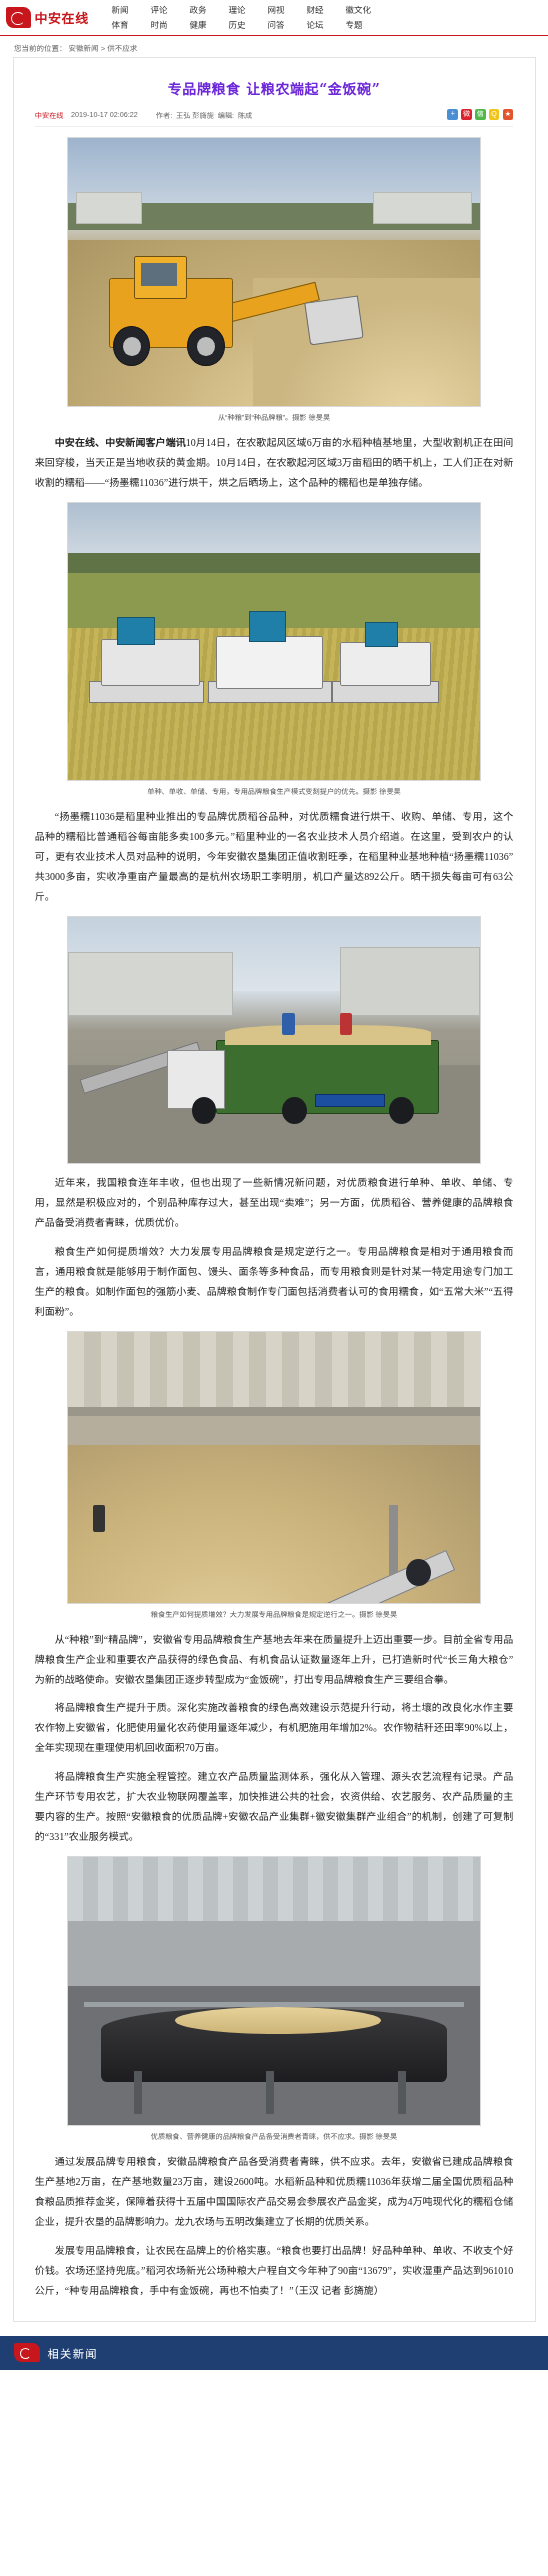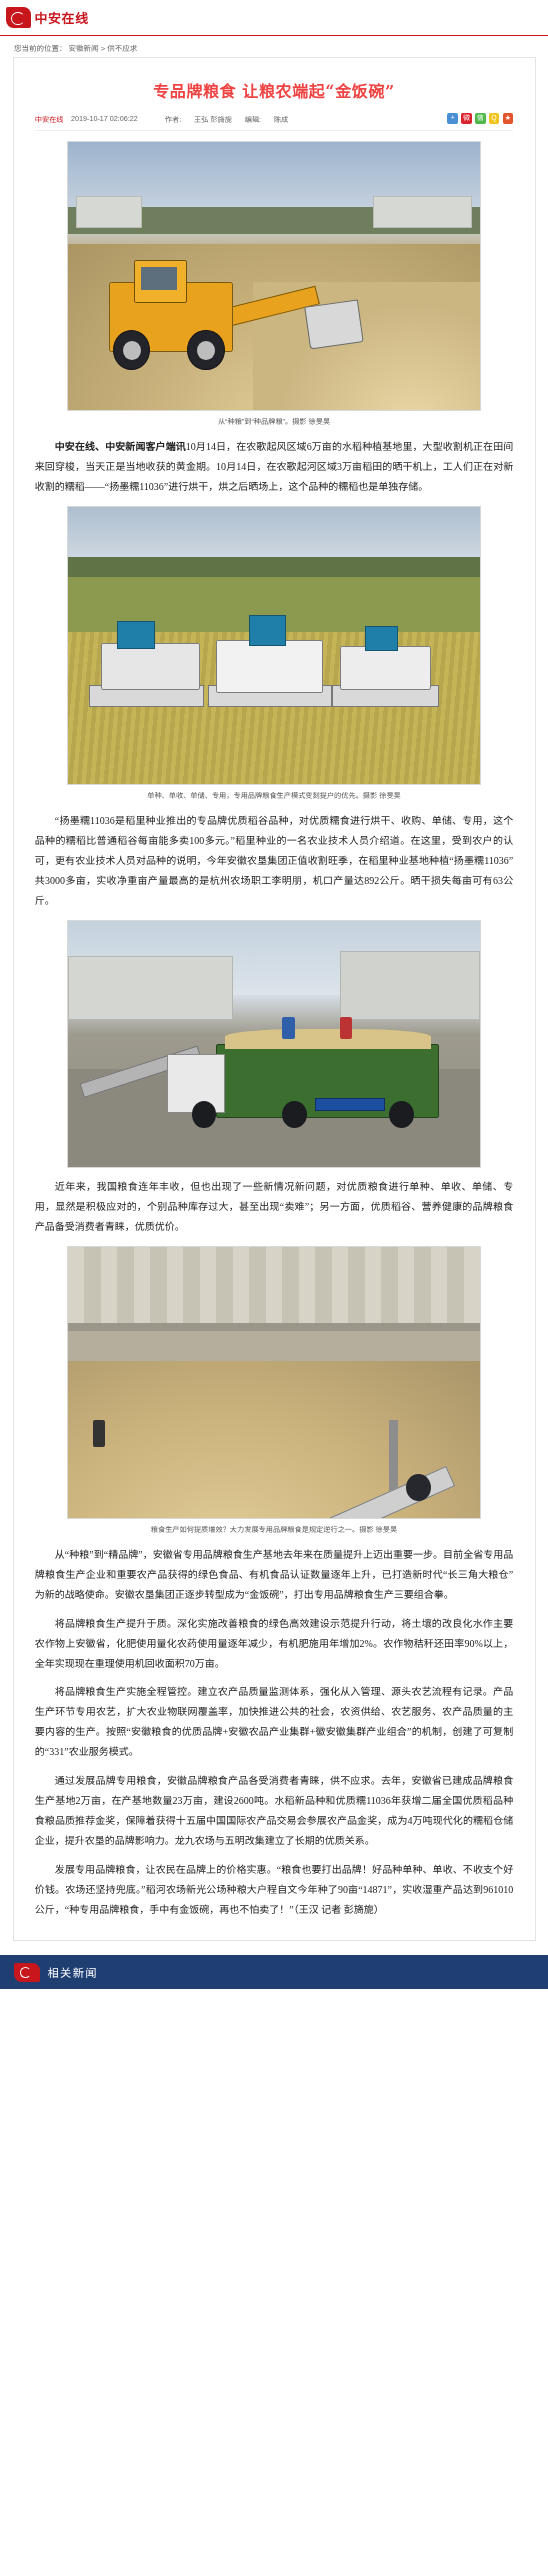--- a/index.html
+++ b/index.html
@@ -82,39 +82,39 @@
   
   .wrap {
     width: 523px;
     margin: 0 auto;
     background: #fff;
     border: 0.6px solid #e3e3e3;
     padding: 11.3px 21.3px 0 21.3px;
   }
   h1.headline {
     text-align: center;
-    font-size: 16px;
+    font-size: 14px;
     font-weight: bold;
-    color: #ef4444;
+    color: #6d28d9;
     margin: 8.8px 0 11.3px 0;
     letter-spacing: 0.6px;
     font-family: "DejaVu Serif", "Liberation Serif", serif;
   }
   .metaline {
     display: flex;
     align-items: center;
     font-size: 7.2px;
     color: #666;
     border-bottom: 0.6px solid #ededed;
     padding-bottom: 6.3px;
     margin-bottom: 10px;
   }
   .metaline .src { color: #c8161d; margin-right: 7.5px; }
   .metaline .date { margin-right: 18px; }
-  .metaline .editor { margin-right: 3.8px; margin-left: 9px; }
+  .metaline .editor { margin-right: 3.8px; }
   .share {
     margin-left: auto;
     display: flex;
     gap: 3.1px;
   }
   .share i {
     display: inline-block;
     width: 10.7px; height: 10.7px;
     border-radius: 1.9px;
     font-style: normal;
@@ -276,20 +276,36 @@
   }
 </style>
 </head>
 <body>
 
 <div class="topbar">
   <div class="logo">
     <div class="logo-mark"></div>
     <div class="logo-text">中安在线</div>
   </div>
+  <nav class="navcols">
+    <a href="#">新闻</a>
+    <a href="#">评论</a>
+    <a href="#">政务</a>
+    <a href="#">理论</a>
+    <a href="#">网视</a>
+    <a href="#">财经</a>
+    <a href="#">徽文化</a>
+    <a href="#">体育</a>
+    <a href="#">时尚</a>
+    <a href="#">健康</a>
+    <a href="#">历史</a>
+    <a href="#">问答</a>
+    <a href="#">论坛</a>
+    <a href="#">专题</a>
+  </nav>
 </div>
 
 <div class="crumb">
   <span>您当前的位置：</span>
   <a href="#">安徽新闻</a>
   <span> &gt; </span>
   <a href="#">供不应求</a>
 </div>
 
 <div class="wrap">
@@ -366,42 +382,57 @@
         <div class="plate"></div>
       <div class="worker w1"></div>
         <div class="worker w2"></div>
       <div class="tw" style="left:30%"></div>
         <div class="tw" style="left:52%"></div>
         <div class="tw" style="left:78%"></div>
     </div>
   </figure>
 
   <p class="para">近年来，我国粮食连年丰收，但也出现了一些新情况新问题，对优质粮食进行单种、单收、单储、专用，显然是积极应对的，个别品种库存过大，甚至出现“卖难”；另一方面，优质稻谷、营养健康的品牌粮食产品备受消费者青睐，优质优价。</p>
+  <p class="para">粮食生产如何提质增效？大力发展专用品牌粮食是规定逆行之一。专用品牌粮食是相对于通用粮食而言，通用粮食就是能够用于制作面包、馒头、面条等多种食品，而专用粮食则是针对某一特定用途专门加工生产的粮食。如制作面包的强筋小麦、品牌粮食制作专门面包括消费者认可的食用糯食，如“五常大米”“五得利面粉”。</p>
 
   <figure>
     <div class="photo ph4">
       <div class="roof"></div>
         <div class="beam"></div>
         <div class="wall"></div>
       <div class="pile"></div>
       <div class="post"></div>
         <div class="convey"></div>
         <div class="wheelc"></div>
       <div class="person"></div>
     </div>
     <figcaption>粮食生产如何提质增效？大力发展专用品牌粮食是规定逆行之一。摄影 徐旻昊</figcaption>
   </figure>
 
   <p class="para">从“种粮”到“精品牌”，安徽省专用品牌粮食生产基地去年来在质量提升上迈出重要一步。目前全省专用品牌粮食生产企业和重要农产品获得的绿色食品、有机食品认证数量逐年上升，已打造新时代“长三角大粮仓”为新的战略使命。安徽农垦集团正逐步转型成为“金饭碗”，打出专用品牌粮食生产三要组合拳。</p>
   <p class="para">将品牌粮食生产提升于质。深化实施改善粮食的绿色高效建设示范提升行动，将土壤的改良化水作主要农作物上安徽省，化肥使用量化农药使用量逐年减少，有机肥施用年增加2%。农作物秸秆还田率90%以上，全年实现现在重理使用机回收面积70万亩。</p>
   <p class="para">将品牌粮食生产实施全程管控。建立农产品质量监测体系，强化从入管理、源头农艺流程有记录。产品生产环节专用农艺，扩大农业物联网覆盖率，加快推进公共的社会，农资供给、农艺服务、农产品质量的主要内容的生产。按照“安徽粮食的优质品牌+安徽农品产业集群+徽安徽集群产业组合”的机制，创建了可复制的“331”农业服务模式。</p>
 
+  <figure>
+    <div class="photo ph5">
+      <div class="roof"></div>
+        <div class="wallb"></div>
+        <div class="floor"></div>
+      <div class="rail"></div>
+      <div class="belt"></div>
+        <div class="grainstream"></div>
+      <div class="leg" style="left:16%"></div>
+        <div class="leg" style="left:48%"></div>
+        <div class="leg" style="left:80%"></div>
+    </div>
+    <figcaption>优质粮食、营养健康的品牌粮食产品备受消费者青睐，供不应求。摄影 徐旻昊</figcaption>
+  </figure>
 
   <p class="para">通过发展品牌专用粮食，安徽品牌粮食产品各受消费者青睐，供不应求。去年，安徽省已建成品牌粮食生产基地2万亩，在产基地数量23万亩，建设2600吨。水稻新品种和优质糯11036年获增二届全国优质稻品种食粮品质推荐金奖，保障着获得十五届中国国际农产品交易会参展农产品金奖，成为4万吨现代化的糯稻仓储企业，提升农垦的品牌影响力。龙九农场与五明改集建立了长期的优质关系。</p>
-  <p class="para">发展专用品牌粮食，让农民在品牌上的价格实惠。“粮食也要打出品牌！好品种单种、单收、不收支个好价钱。农场还坚持兜底。”稻河农场新光公场种粮大户程自文今年种了90亩“14871”，实收湿重产品达到961010公斤，“种专用品牌粮食，手中有金饭碗，再也不怕卖了！”（王汉 记者 彭旖旎）</p>
+  <p class="para">发展专用品牌粮食，让农民在品牌上的价格实惠。“粮食也要打出品牌！好品种单种、单收、不收支个好价钱。农场还坚持兜底。”稻河农场新光公场种粮大户程自文今年种了90亩“13679”，实收湿重产品达到961010公斤，“种专用品牌粮食，手中有金饭碗，再也不怕卖了！”（王汉 记者 彭旖旎）</p>
 
   <div style="height:11.3px"></div>
 </div>
 
 <div class="related">
   <div class="rlogo"></div>
   <div class="rtitle">相关新闻</div>
 </div>
 
 

